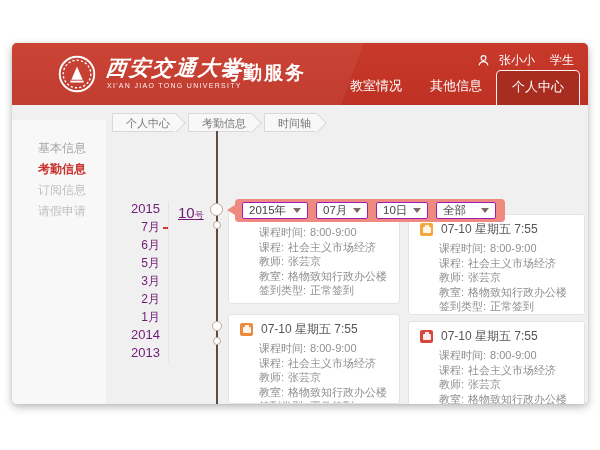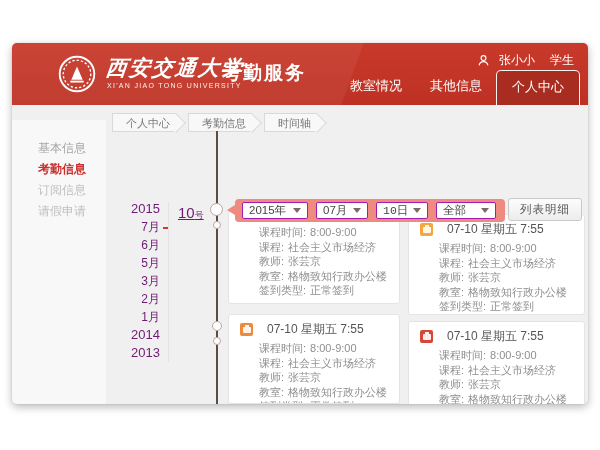--- a/index.html
+++ b/index.html
@@ -79,34 +79,34 @@
   
   .bubble { position:absolute; left:223px; top:94px; width:270px; height:23px;
     background:#ef8a80; border-radius:4px; display:flex; align-items:center;
     padding:0 7px; gap:8px; z-index:20; }
   .bubble::before { content:''; position:absolute; left:-8px; top:6px; width:0; height:0;
     border-top:5.5px solid transparent; border-bottom:5.5px solid transparent;
     border-right:8px solid #ef8a80; }
   .dropdown { background:#ffffff; border:1px solid #a21caf; border-radius:2px; height:17px;
     display:flex; align-items:center; justify-content:space-between; padding:0 6px;
     font-size:11.5px; color:#444; cursor:pointer; }
-  .dd-year { width:66px; } .dd-month { width:52px; } .dd-day { width:52px;font-family:Liberation Mono, monospace; }
+  .dd-year { width:66px; } .dd-month { width:52px; } .dd-day { width:52px; }
   .dd-type { width:60px;align-items:center; }
   .caret { width:0; height:0; border-left:4px solid transparent;
     border-right:4px solid transparent; border-top:5px solid #7b6a64; margin-left:4px; }
 
   .list-btn { position:absolute; left:496px; top:93px; width:74px; height:23px;
     background:linear-gradient(180deg,#fdfdfd,#ececec); border:1px solid #c9c9c9;
     border-radius:3px; font-size:11.5px; color:#555; text-align:center;
     line-height:21px; cursor:pointer; letter-spacing:1px; }
 
   
   .card { position:absolute; background:#fff; border:1px solid #e4e4e4;
     border-radius:3px; overflow:hidden; }
-  .card-header { display:flex; align-items:center; gap:14px; padding:0 0 0 11px;
+  .card-header { display:flex; align-items:center; gap:8px; padding:0 0 0 11px;
     font-size:12px; color:#555; height:17px; margin-top:6px; white-space:nowrap; }
   .card-icon { width:13px; height:13px; border-radius:2px; position:relative;
     flex:0 0 13px; }
   .card-icon::after { content:''; position:absolute; left:2.5px; top:4px; width:8px;
     height:6px; background:rgba(255,255,255,0.9); border-radius:1px; }
   .card-icon::before { content:''; position:absolute; left:4.5px; top:2px; width:4px;
     height:2px; background:rgba(255,255,255,0.9); }
   .card-body { padding-left:24px; }
   .card-row { font-size:11px; color:#8f8f8f; height:14.5px; line-height:14.5px;
     white-space:nowrap; }
@@ -252,16 +252,15 @@
       <div class="dropdown dd-day">
         <span>10日</span>
           <span class="caret"></span>
       </div>
       <div class="dropdown dd-type">
         <span>全部</span>
           <span class="caret"></span>
       </div>
     </div>
 
-    <div class="list-btn">列表明细</div>
 
   </div>
 </div>
 
 </body></html>

